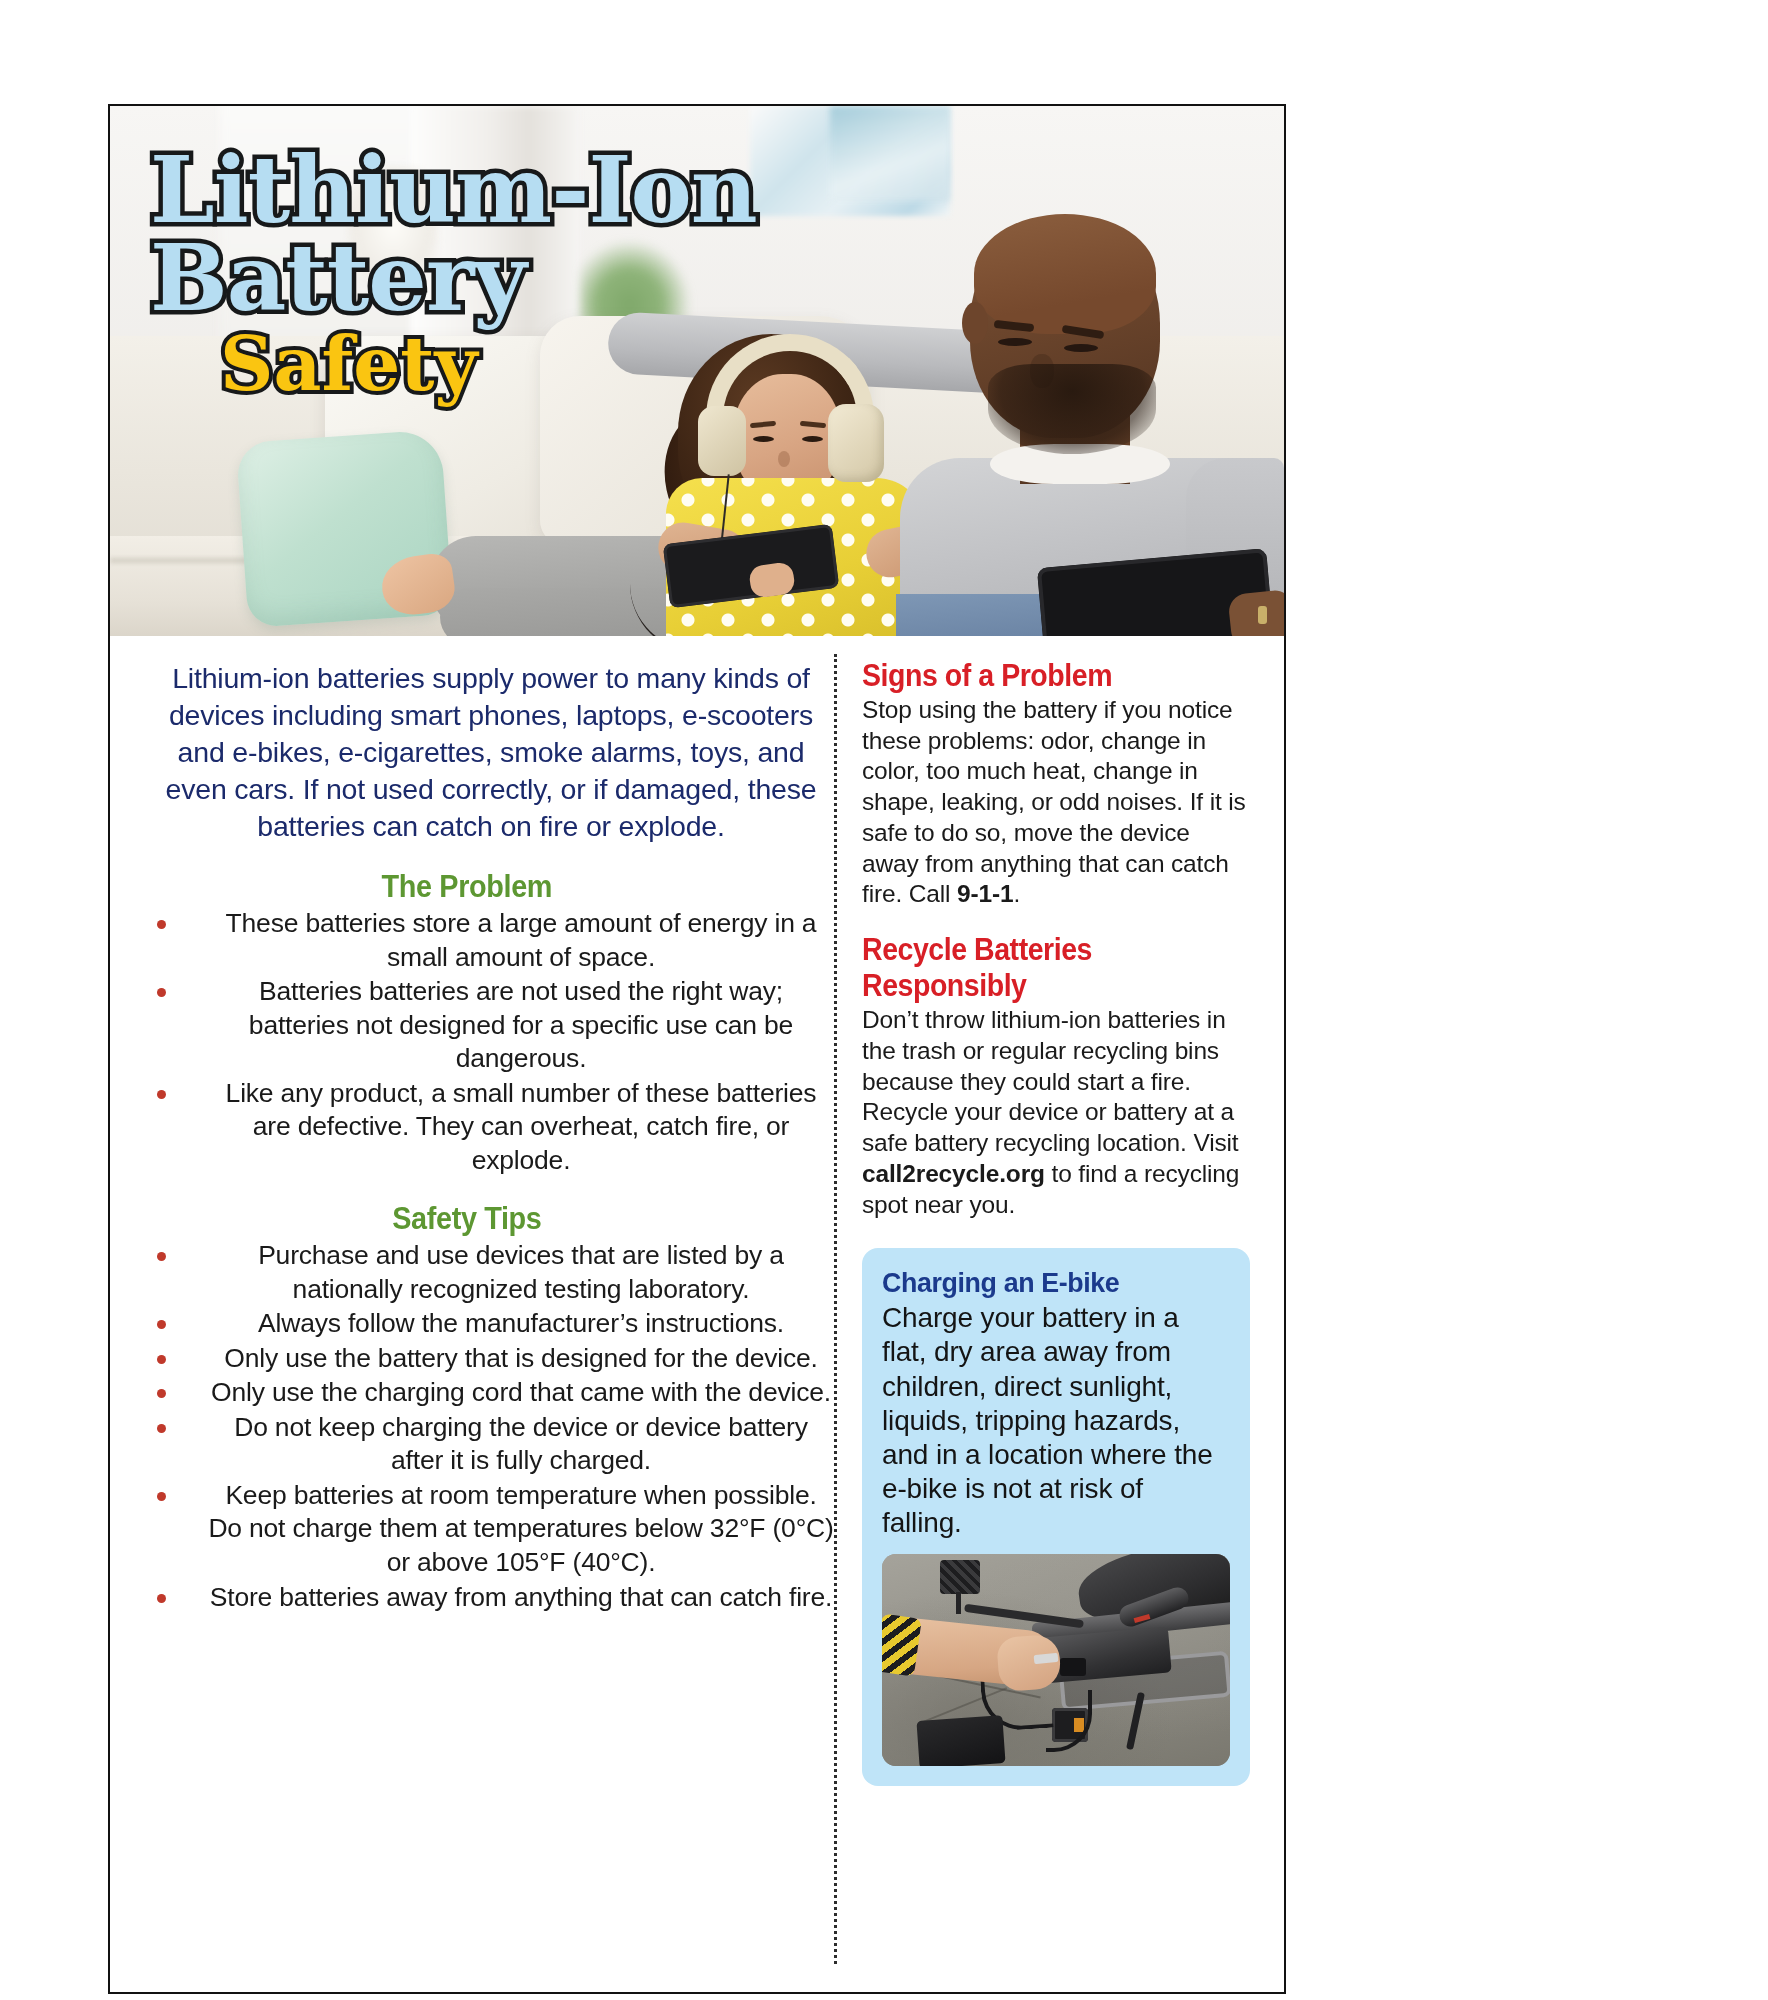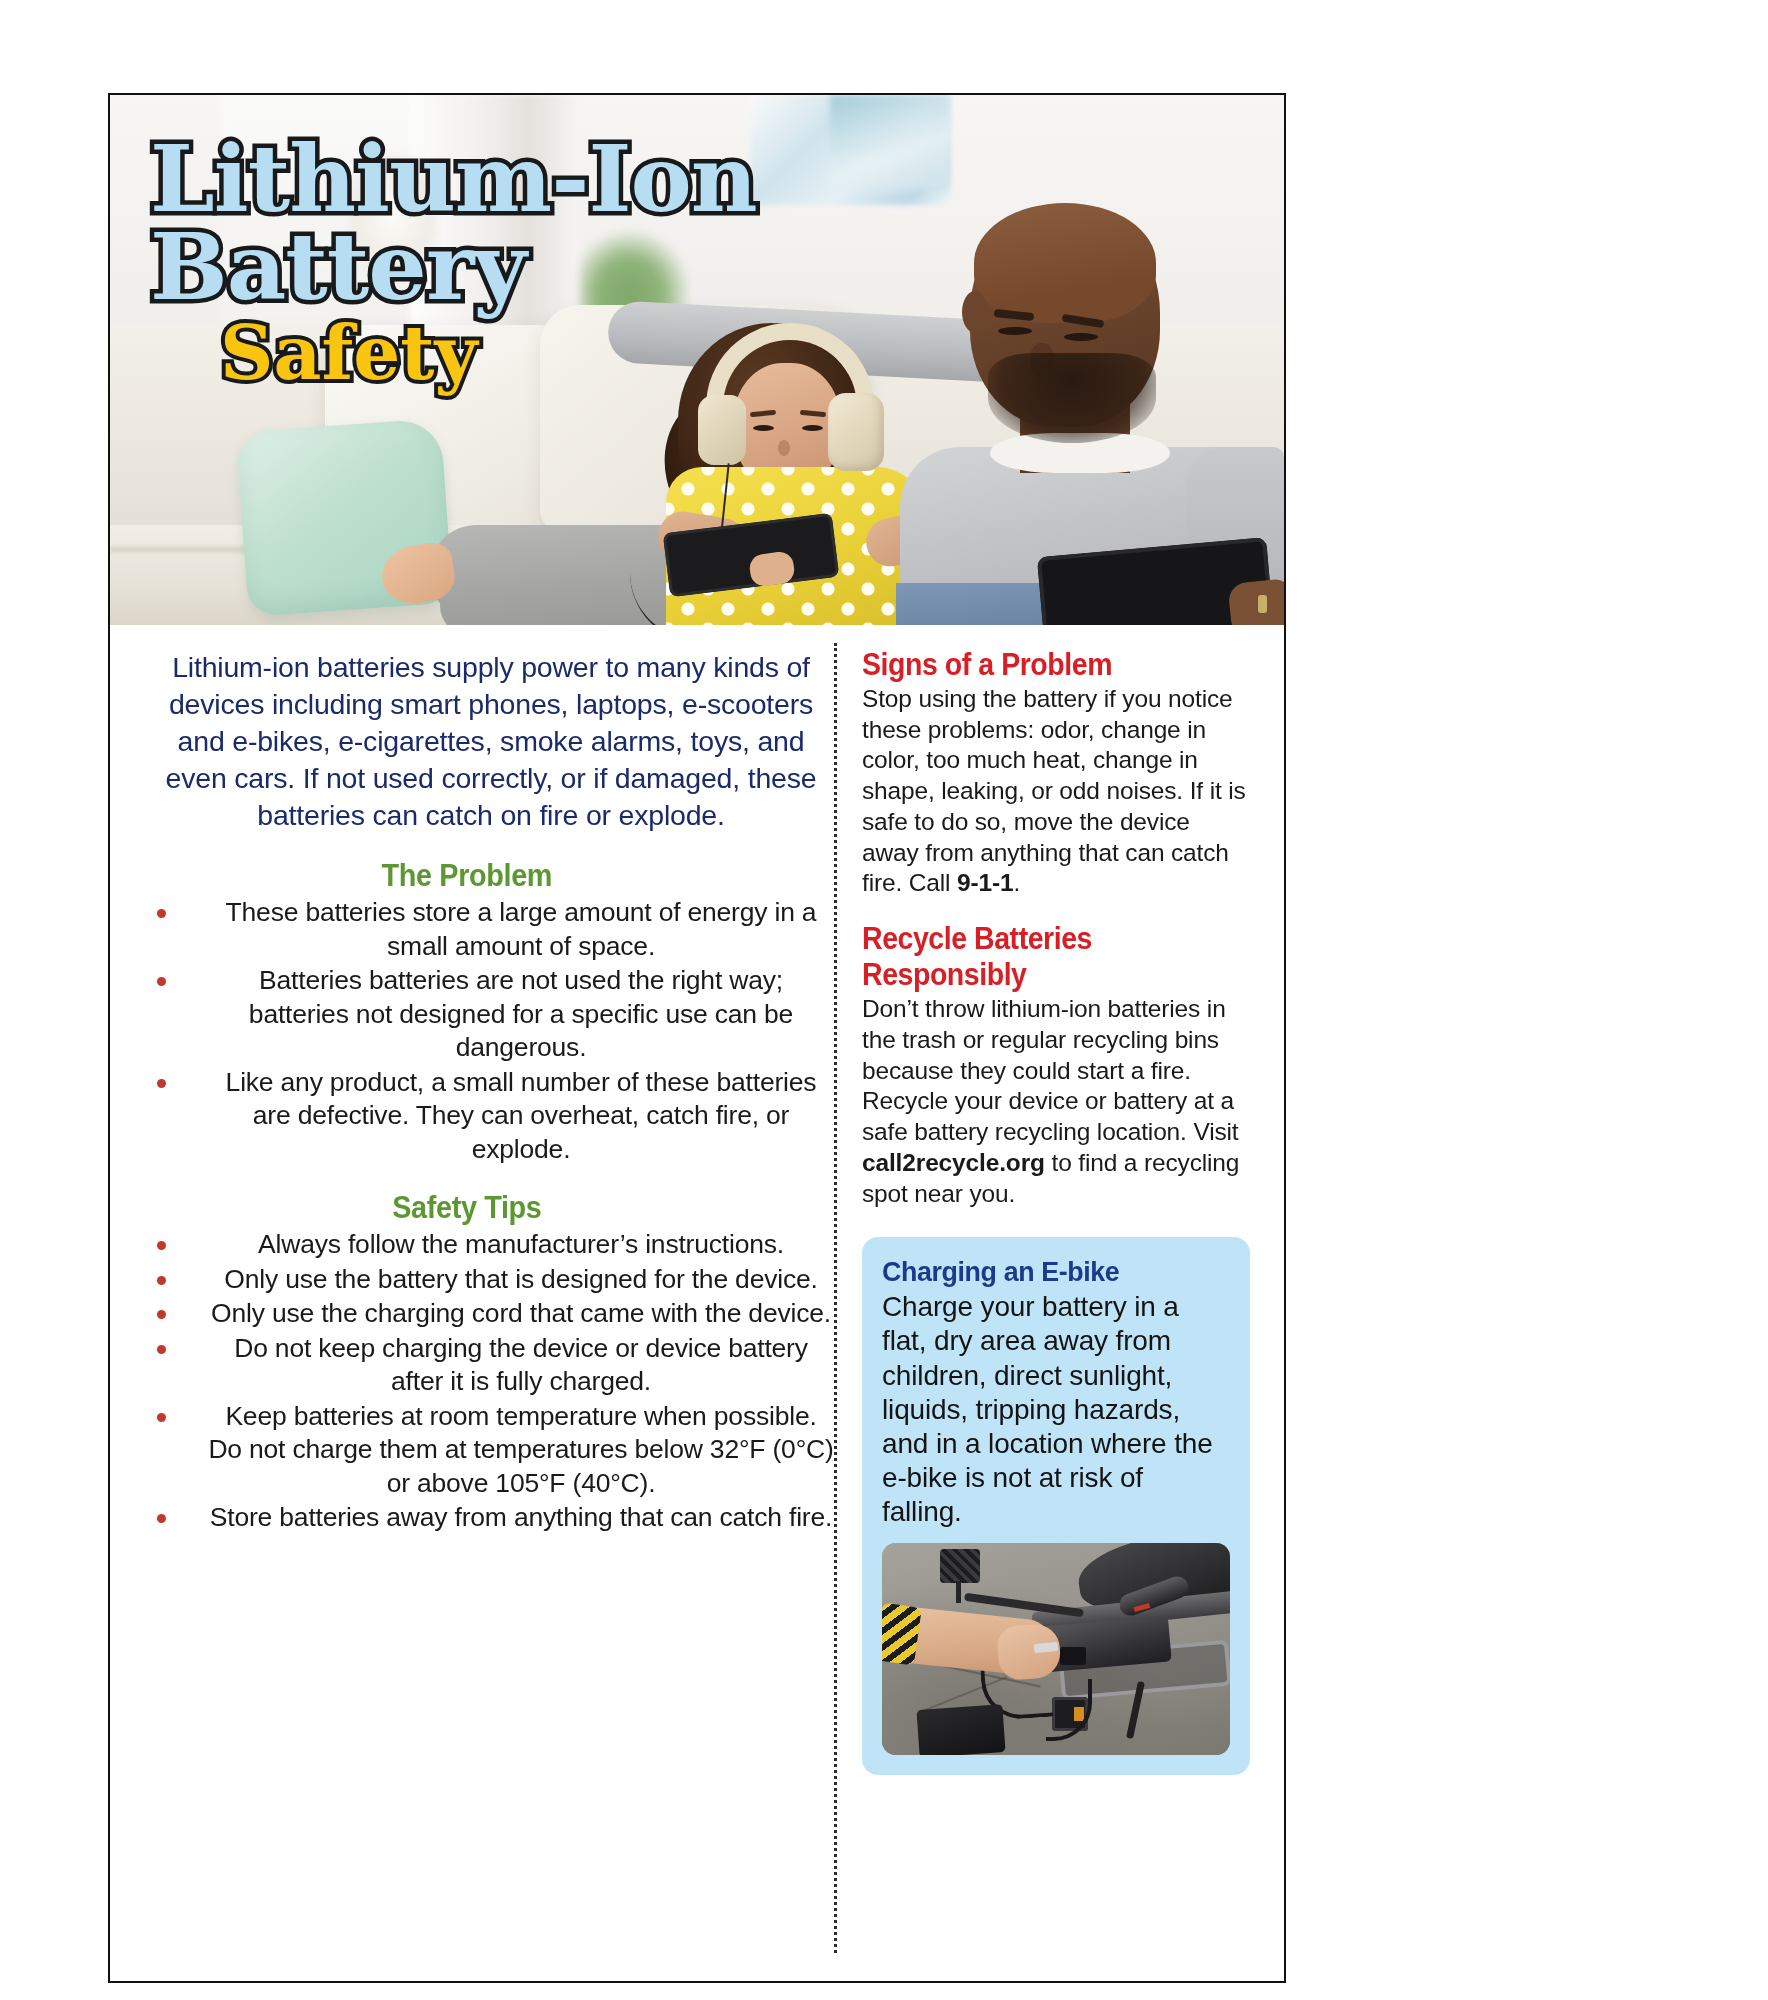--- a/index.html
+++ b/index.html
@@ -16,21 +16,21 @@
     width: 1768px;
     height: 2000px;
     background: #ffffff;
     overflow: hidden;
   }
 
   
   .frame {
     position: absolute;
     left: 108px;
-    top: 93px;
+    top: 104px;
     width: 1178px;
     height: 1890px;
     border: 2px solid #111111;
     background: #fdba74;
   }
 
   
   .hero {
     position: absolute;
     left: 0;
@@ -584,20 +584,21 @@
 
         <h2 class="head-green">The Problem</h2>
         <ul class="tips">
           <li>These batteries store a large amount of energy in a small amount of space.</li>
           <li>Batteries batteries are not used the right way; batteries not designed for a specific use can be dangerous.</li>
           <li>Like any product, a small number of these batteries are defective. They can overheat, catch fire, or explode.</li>
         </ul>
 
         <h2 class="head-green">Safety Tips</h2>
         <ul class="tips">
+          <li>Purchase and use devices that are listed by a nationally recognized testing laboratory.</li>
           <li>Always follow the manufacturer’s instructions.</li>
           <li>Only use the battery that is designed for the device.</li>
           <li>Only use the charging cord that came with the device.</li>
           <li>Do not keep charging the device or device battery after it is fully charged.</li>
           <li>Keep batteries at room temperature when possible. Do not charge them at temperatures below 32°F (0°C) or above 105°F (40°C).</li>
           <li>Store batteries away from anything that can catch fire.</li>
         </ul>
       </div>
 
       <div class="col-right">

